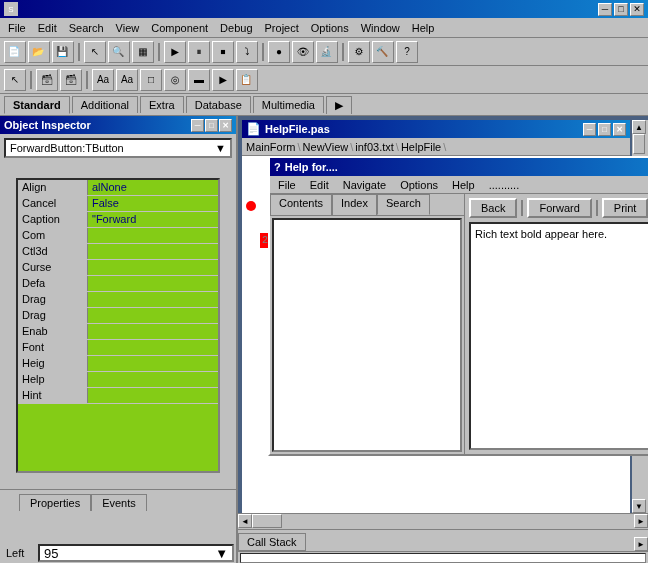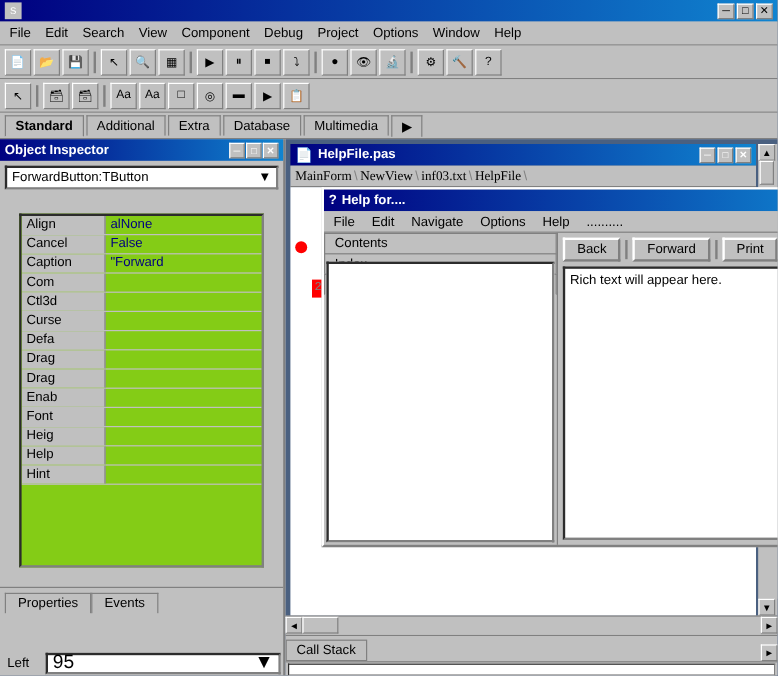--- a/index.html
+++ b/index.html
@@ -231,21 +231,21 @@
       padding: 1px 4px;
       font-size: 11px;
       color: #000080;
     }
 
     
     .bottom-tabs {
       height: 22px;
       display: flex;
       align-items: flex-end;
-      padding: 0 4px;
+      padding: 0 19px;
       border-top: 1px solid #808080;
     }
     .bottom-tab {
       padding: 2px 10px;
       border: 1px solid #808080;
       border-bottom: none;
       background: #c0c0c0;
       cursor: pointer;
       font-size: 11px;
     }
@@ -265,21 +265,21 @@
       padding: 1px 4px;
       font-size: 11px;
       width: 36px;
     }
     .left-input {
       flex: 1;
       height: 18px;
       background: white;
       border: 2px inset #808080;
       padding: 2px 4px;
-      font-size: 16px;
+      font-size: 13px;
     }
 
     
     .right-panel {
       flex: 1;
       display: flex;
       flex-direction: column;
       background: #c0c0c0;
     }
     .editor-title {
@@ -298,21 +298,20 @@
       height: 18px;
       display: flex;
       align-items: center;
       padding: 0 4px;
       font-size: 11px;
       gap: 2px;
       border-bottom: 1px solid #808080;
     }
     .breadcrumb-item {
       cursor: pointer;
-      font-family: Liberation Serif, serif;
     }
     .breadcrumb-sep {
       color: #808080;
     }
 
     
     .help-dialog {
       position: absolute;
       top: 40px;
       left: 30px;
@@ -358,21 +357,20 @@
     .help-left {
       width: 195px;
       border-right: 1px solid #808080;
       display: flex;
       flex-direction: column;
     }
     .help-tabs {
       display: flex;
       border-bottom: 1px solid #808080;
       height: 22px;
-      flex-direction: column;
     }
     .help-tab {
       padding: 2px 8px;
       border: 1px solid #808080;
       border-bottom: none;
       background: #c0c0c0;
       cursor: pointer;
       font-size: 11px;
     }
     .help-tab.active {
@@ -707,19 +705,19 @@
 
         <div class="help-right">
           <div class="help-nav-bar">
             <button class="help-nav-btn">Back</button>
             <div class="help-nav-sep"></div>
             <button class="help-nav-btn">Forward</button>
             <div class="help-nav-sep"></div>
             <button class="help-nav-btn">Print</button>
           </div>
           <div class="help-content-area">
-            <span>Rich text will appear here.</span>
+            <span>Rich text bold appear here.</span>
           </div>
         </div>
       </div>
     </div>
   </div>
 </div>
 
 </body></html>

